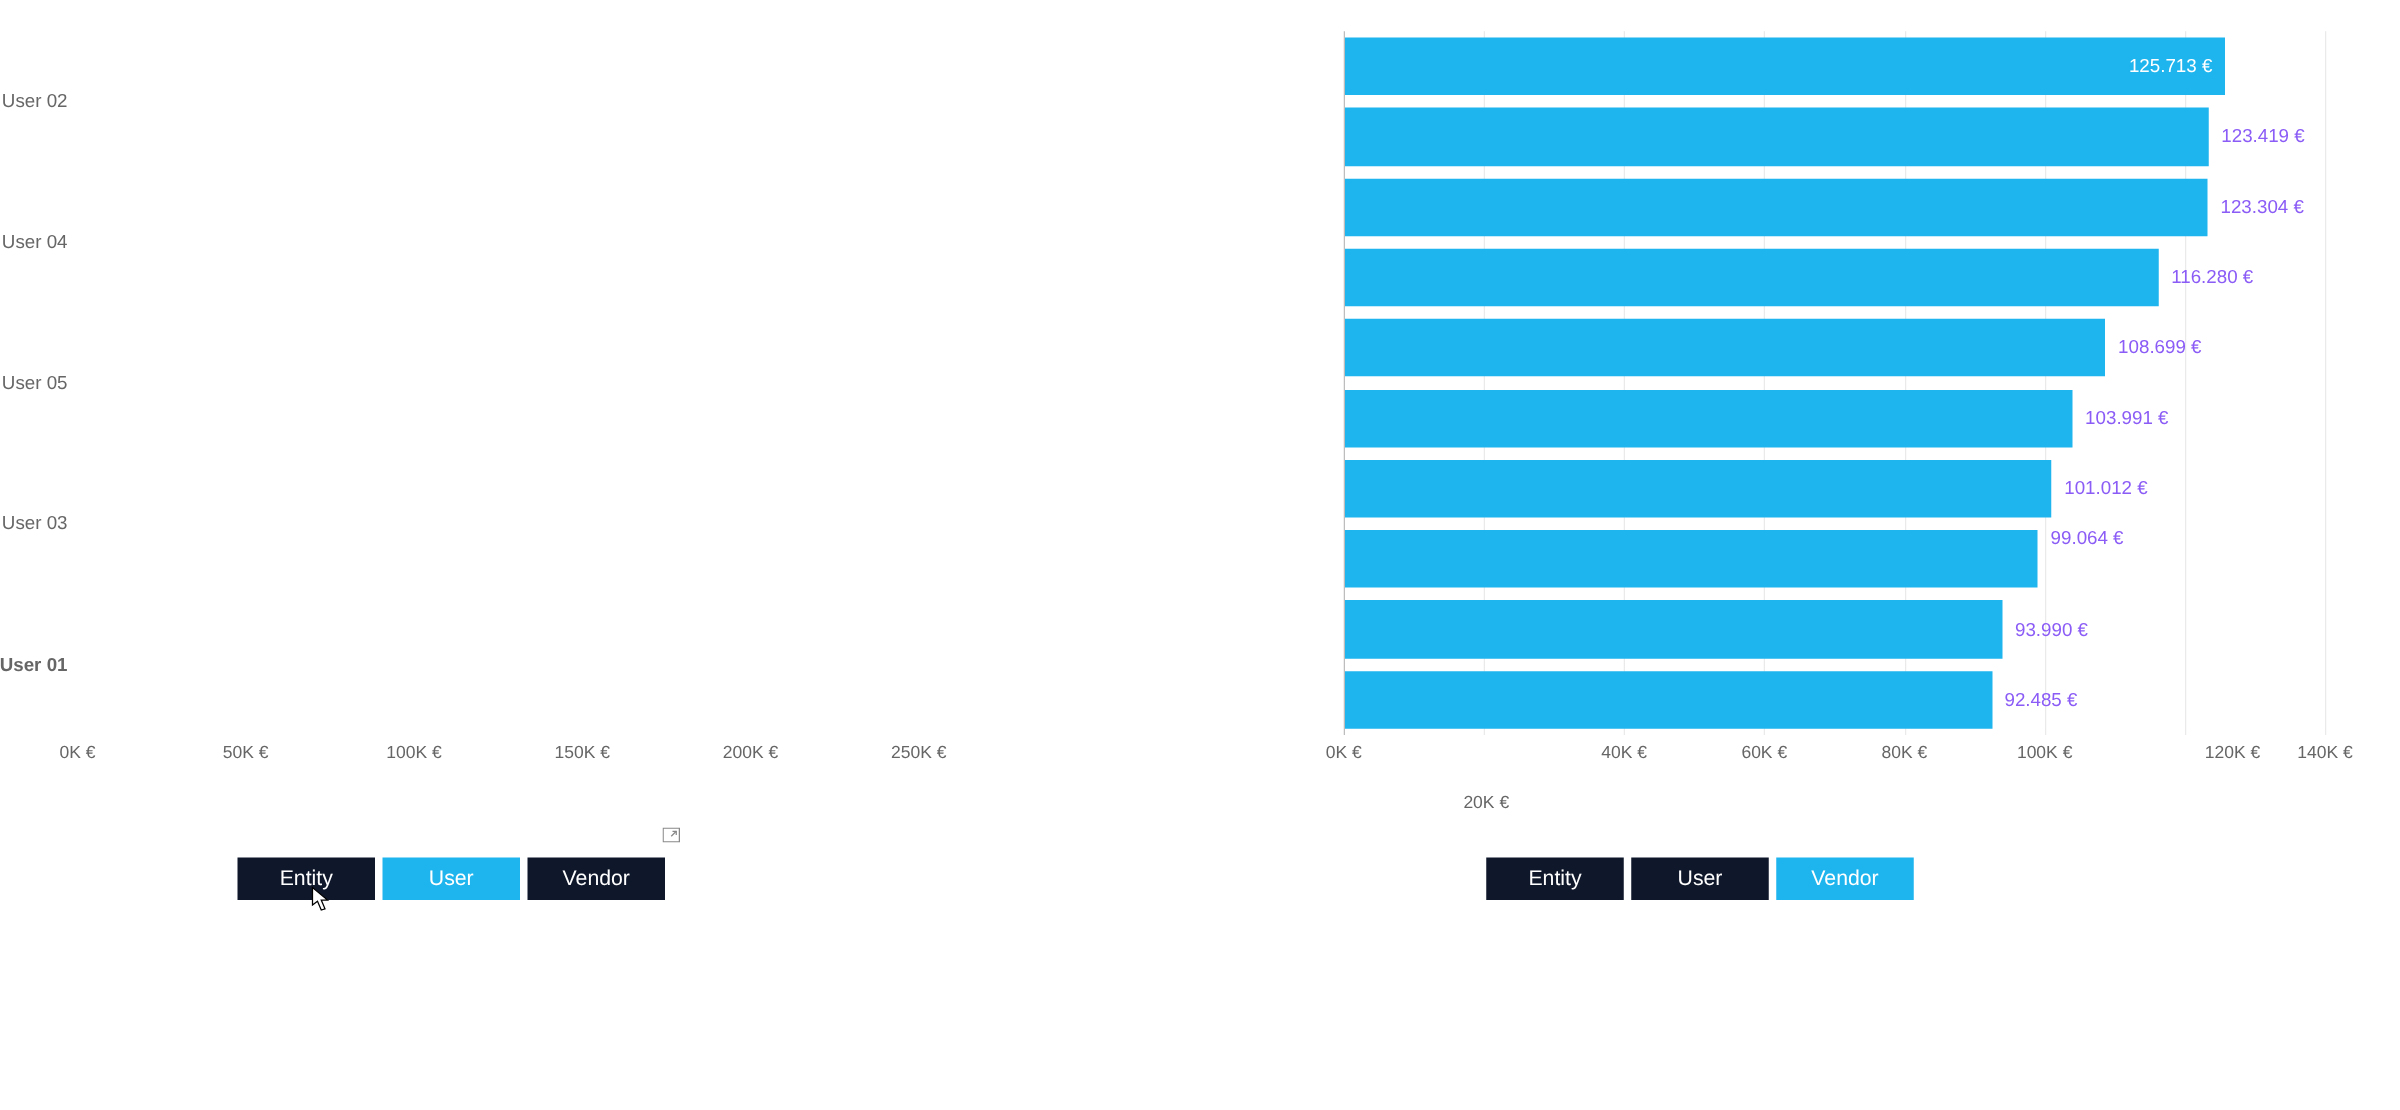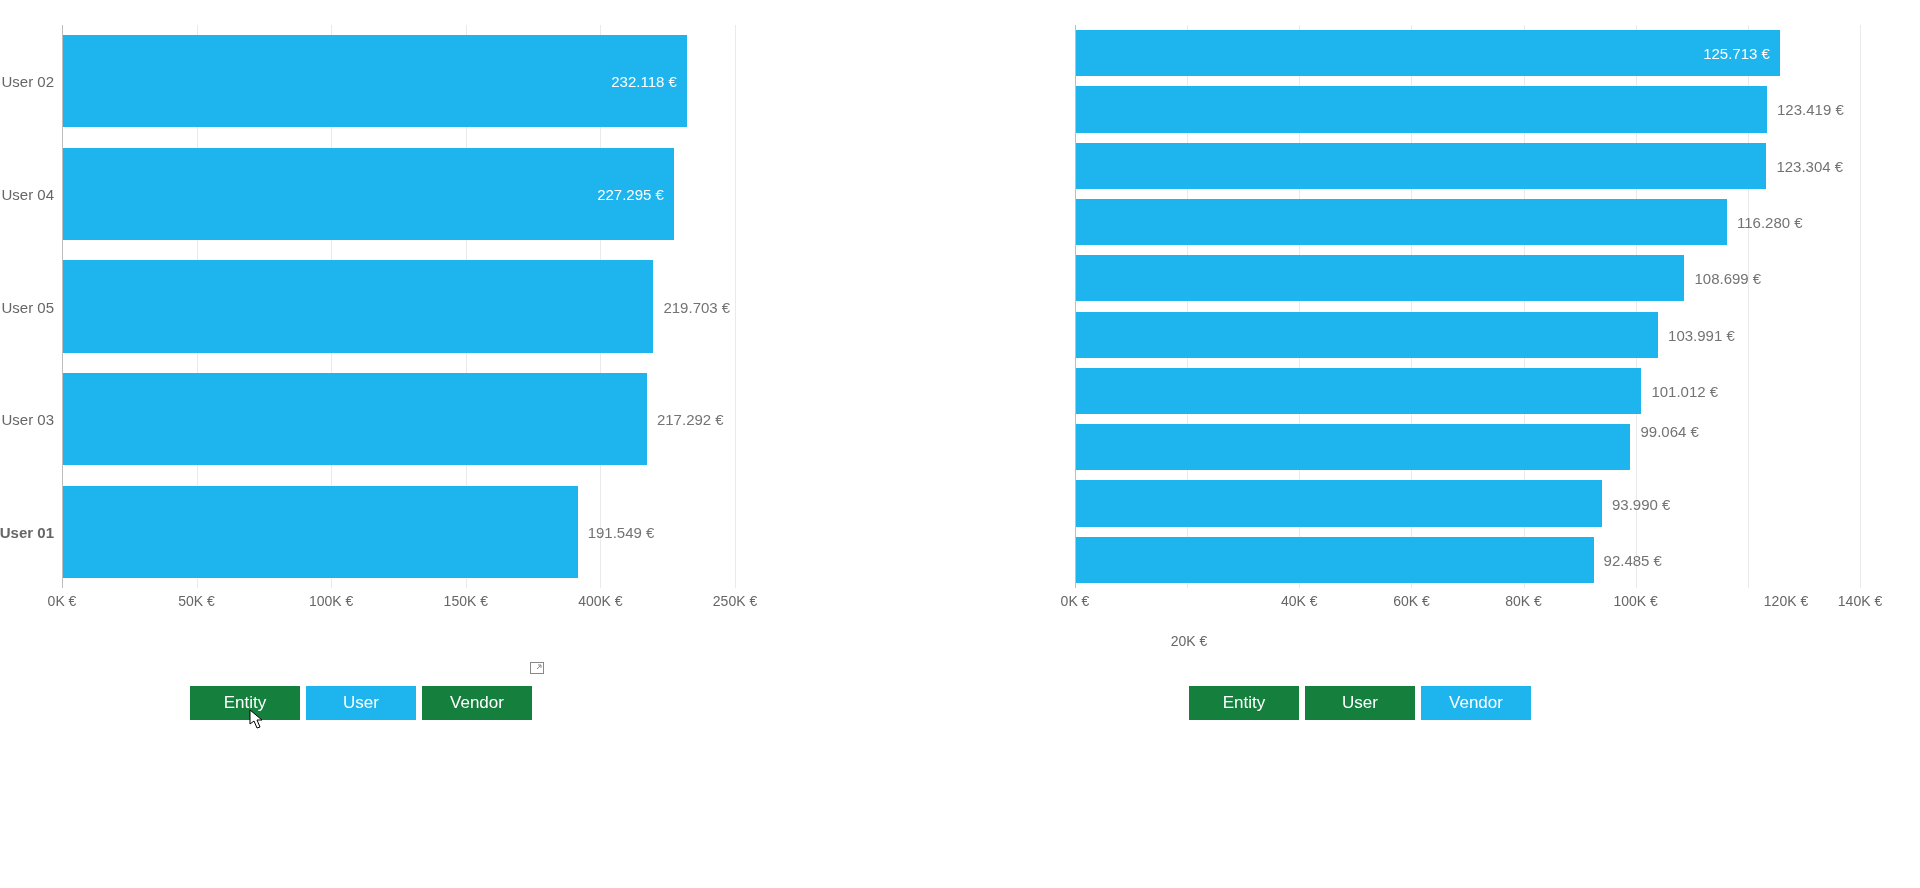--- a/index.html
+++ b/index.html
@@ -59,21 +59,21 @@
     background: #bdbdbd;
   }
   .bar {
     position: absolute;
     background: #1eb5ee;
     height: 0; 
   }
   .bar-label {
     position: absolute;
     font-size: 15px;
-    color: #737373;
+    color: #8b5cf6;
     white-space: nowrap;
     transform: translateY(-50%);
   }
   .bar-label.inside {
     color: #ffffff;
     text-align: center;
   }
 
   .xaxis {
     position: absolute;
@@ -94,21 +94,21 @@
     display: flex;
     gap: 6px;
   }
   .btn {
     min-width: 110px;
     height: 34px;
     line-height: 34px;
     text-align: center;
     font-size: 17px;
     color: #ffffff;
-    background: #15803d;
+    background: #0f172a;
     cursor: pointer;
     user-select: none;
   }
   .btn.active {
     background: #1eb5ee;
   }
 
   .focus-icon {
     position: absolute;
     width: 14px;
@@ -133,45 +133,27 @@
   <div class="panel left">
 
     <div id="left-ylabels" class="ylabels" style="left:0; width:62px; top:25px; bottom:300px;">
         <div class="ylabel" style="top: 56.3px;">User 02</div>
         <div class="ylabel" style="top: 168.9px;">User 04</div>
         <div class="ylabel" style="top: 281.5px;">User 05</div>
         <div class="ylabel" style="top: 394.1px;">User 03</div>
         <div class="ylabel" style="top: 506.7px; font-weight: bold;">User 01</div>
       </div>
 
-    <div id="left-plot" class="plot-inner" style="position:absolute; left:62px; right:225px; top:25px; bottom:300px;">
-        <div class="gridline axis0" style="left: 0px;"></div>
-        <div class="gridline" style="left: 134.6px;"></div>
-        <div class="gridline" style="left: 269.2px;"></div>
-        <div class="gridline" style="left: 403.8px;"></div>
-        <div class="gridline" style="left: 538.4px;"></div>
-        <div class="gridline" style="left: 673px;"></div>
-        <div class="bar" style="left: 1px; top: 10.134px; height: 92.332px; width: 623.862px;"></div>
-        <div class="bar-label inside" style="top: 56.3px; left: 614.862px; transform: translate(-100%, -50%);">232.118 €</div>
-        <div class="bar" style="left: 1px; top: 122.734px; height: 92.332px; width: 610.878px;"></div>
-        <div class="bar-label inside" style="top: 168.9px; left: 601.878px; transform: translate(-100%, -50%);">227.295 €</div>
-        <div class="bar" style="left: 1px; top: 235.334px; height: 92.332px; width: 590.44px;"></div>
-        <div class="bar-label" style="top: 281.5px; left: 601.44px;">219.703 €</div>
-        <div class="bar" style="left: 1px; top: 347.934px; height: 92.332px; width: 583.95px;"></div>
-        <div class="bar-label" style="top: 394.1px; left: 594.95px;">217.292 €</div>
-        <div class="bar" style="left: 1px; top: 460.534px; height: 92.332px; width: 514.65px;"></div>
-        <div class="bar-label" style="top: 506.7px; left: 525.65px;">191.549 €</div>
-      </div>
 
     <div id="left-xaxis" class="xaxis" style="position:absolute; left:62px; right:225px; bottom:265px; height:30px;">
         <div class="tick" style="left: 0px;">0K €</div>
         <div class="tick" style="left: 134.6px;">50K €</div>
         <div class="tick" style="left: 269.2px;">100K €</div>
         <div class="tick" style="left: 403.8px;">150K €</div>
-        <div class="tick" style="left: 538.4px;">400K €</div>
+        <div class="tick" style="left: 538.4px;">200K €</div>
         <div class="tick" style="left: 673px;">250K €</div>
       </div>
 
     <div class="focus-icon" style="left:530px; bottom:214px;">
       <svg viewBox="0 0 14 12">
           <rect x="0.5" y="0.5" width="13" height="11" fill="none" stroke="#888" stroke-width="1"></rect>
           <polyline points="8,3 11,3 11,6" fill="none" stroke="#888" stroke-width="1"></polyline>
           <line x1="11" y1="3" x2="7" y2="7" stroke="#888" stroke-width="1"></line>
         </svg>
     </div>

